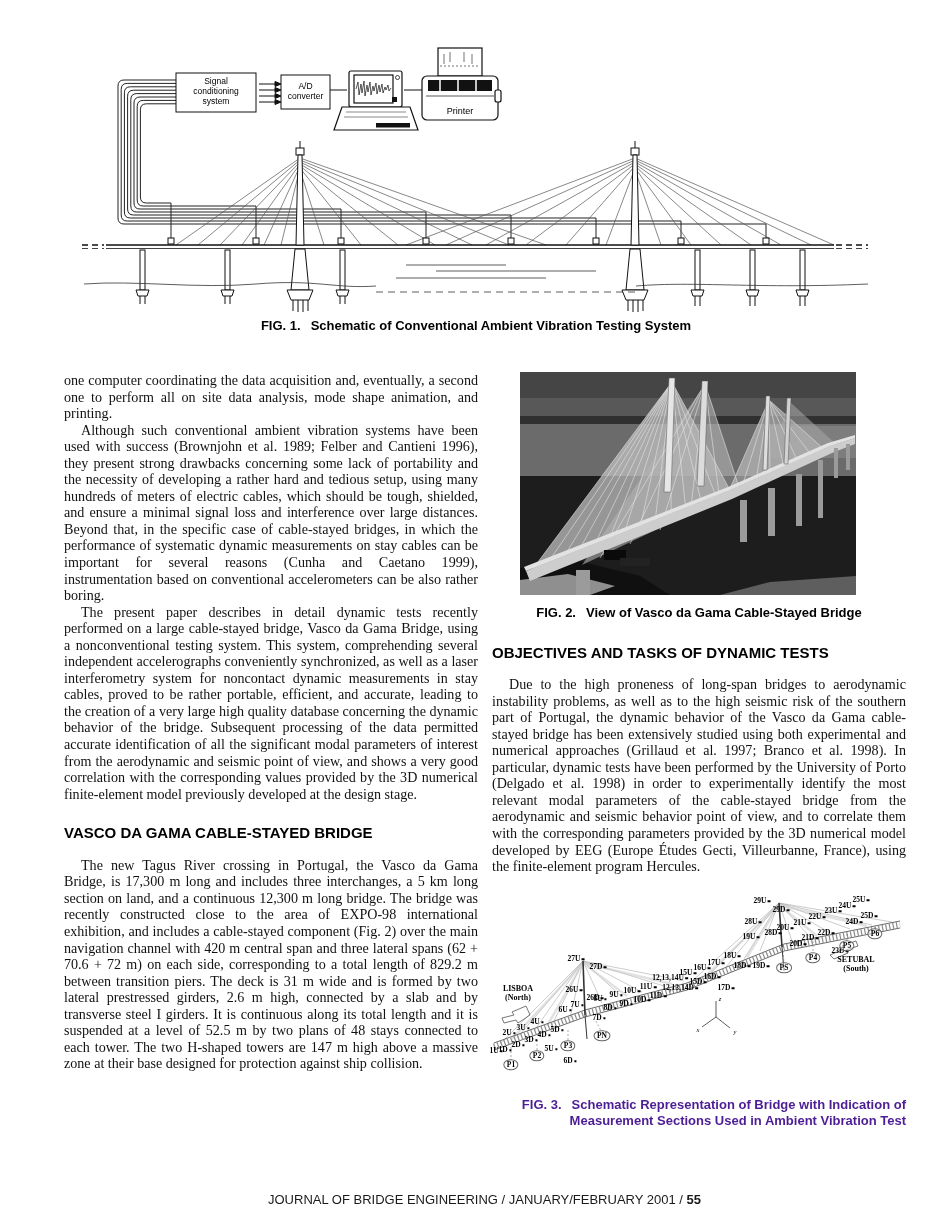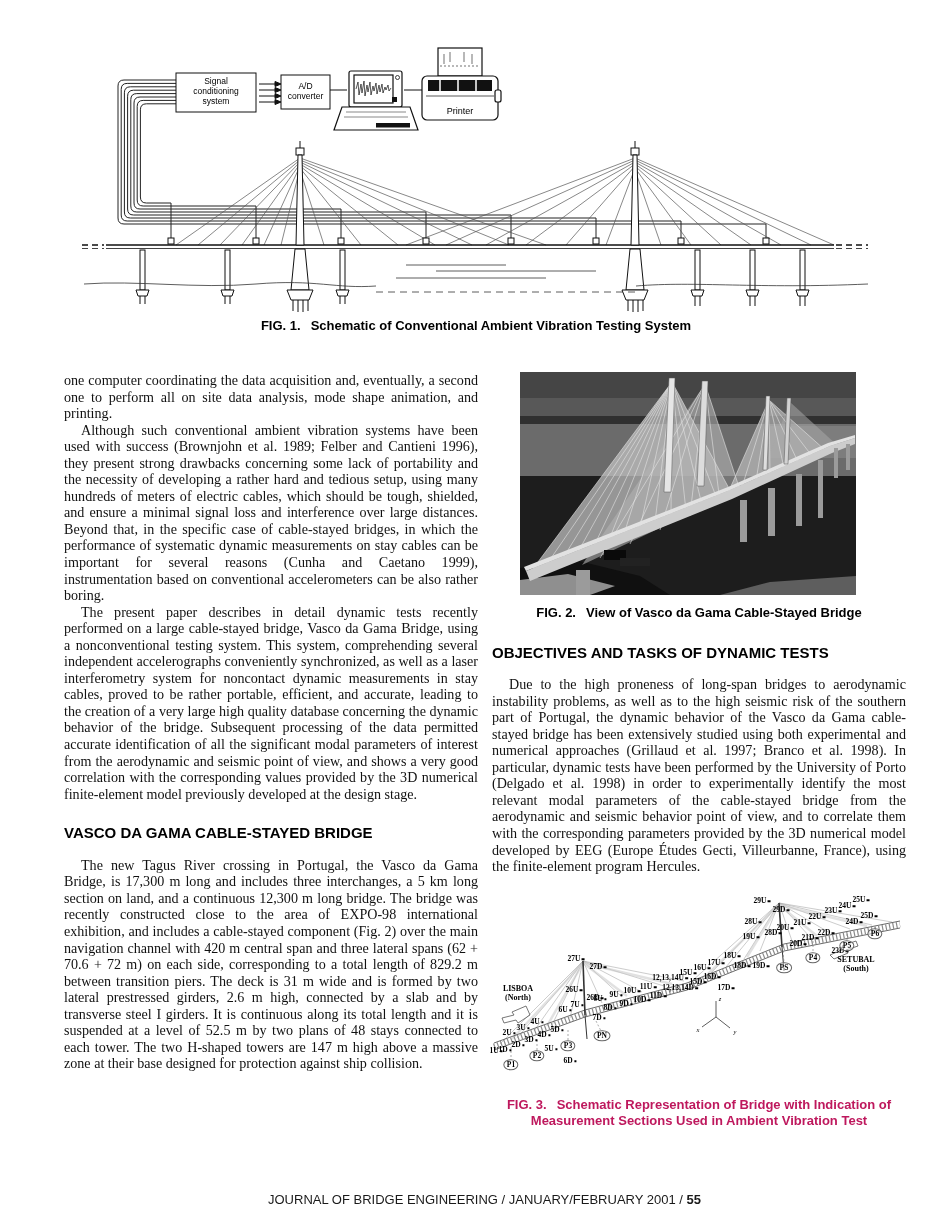--- a/index.html
+++ b/index.html
@@ -23,22 +23,22 @@
   .fig3wrap{position:relative;width:414px;height:200px;margin-top:14px;}
   .fig3wrap svg{position:absolute;left:0;top:0;}
   .f3labels{position:absolute;left:0;top:0;width:100%;height:100%;}
   .f3l{position:absolute;transform:translate(-50%,-50%);font-family:"Liberation Serif",serif;
      font-weight:bold;font-size:7.5px;color:#000;white-space:nowrap;line-height:1;}
   .f3l.pt::after{content:"";display:inline-block;width:2.5px;height:2.5px;background:#000;
      margin-left:1.5px;vertical-align:middle;}
   .f3l.pier{border:1px solid #666;border-radius:50%;padding:1px 2.5px;background:rgba(255,255,255,.5);}
   .f3l.dir{font-size:8px;}
   .f3l.axis{font-size:6.5px;font-style:italic;font-weight:normal;}
-  .fig3cap{margin-top:8px;text-align:center;font-family:"Liberation Sans",sans-serif;
-     font-weight:bold;font-size:13px;color:#be185d;line-height:16px;}
+  .fig3cap{margin-top:8px;text-align:right;font-family:"Liberation Sans",sans-serif;
+     font-weight:bold;font-size:13px;color:#4c1d95;line-height:16px;}
   .footer{position:absolute;left:64px;top:1192px;width:841px;text-align:center;
      font-family:"Liberation Sans",sans-serif;font-size:13px;color:#1a1a1a;}
   .footer b{font-weight:bold;}
   svg text{font-family:"Liberation Sans",sans-serif;fill:#000;}
 </style>
 </head>
 <body>
 
 <div class="fig1">
 <svg width="800" height="276" viewBox="0 0 800 276">

